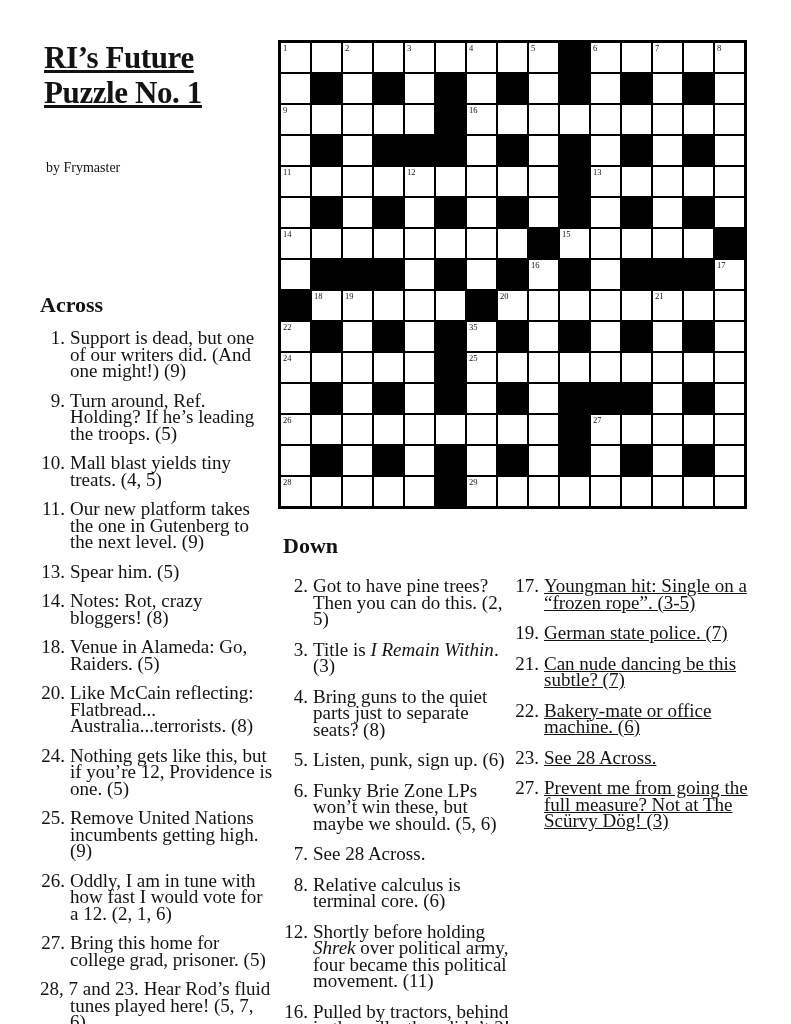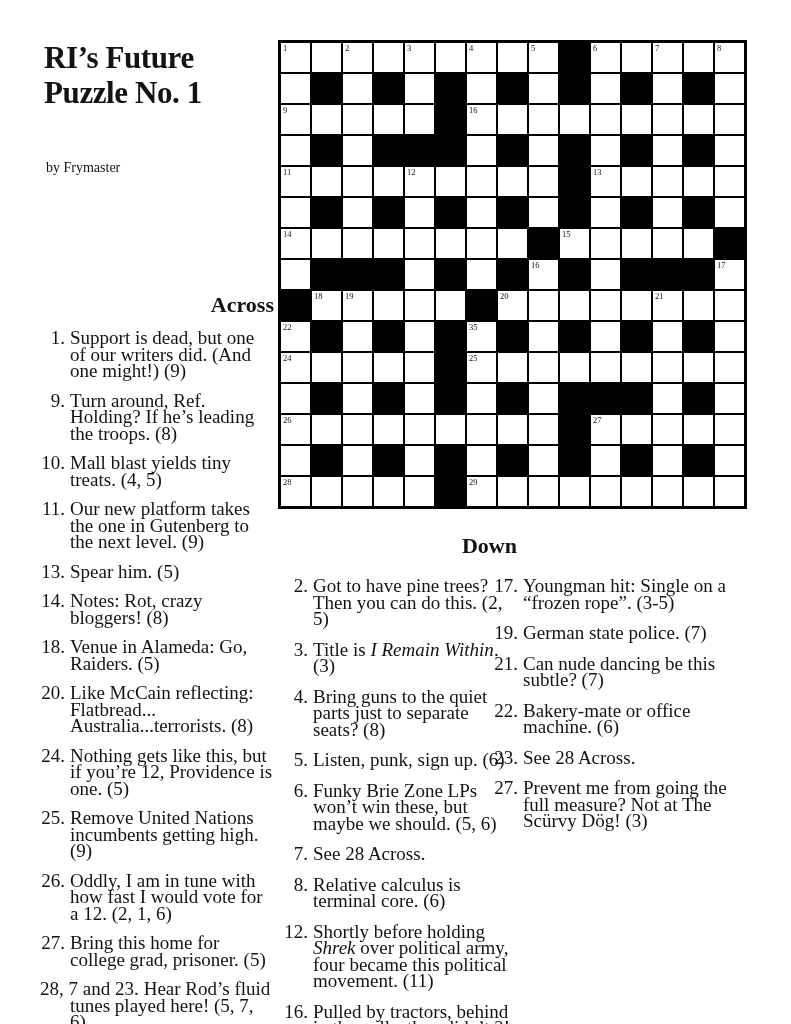--- a/index.html
+++ b/index.html
@@ -6,49 +6,50 @@
   body {
     width:791px; height:1024px; position:relative;
     background:#ffffff; color:#131313;
     font-family:"Liberation Serif", serif;
     -webkit-font-smoothing:antialiased;
   }
   .title {
     position:absolute; left:44px; top:40px;
     font-weight:bold; font-size:31px; line-height:35px; letter-spacing:-0.4px;
     white-space:pre-line;
+    text-decoration:underline;
   }
   .byline { position:absolute; left:46px; top:112px; font-size:14px;margin-top:48px; }
 
   
   .grid-wrap {
     position:absolute; left:278px; top:40px;
     background:#000; border:2px solid #000; padding:1px;
     display:grid; grid-template-columns:repeat(15,29px); grid-auto-rows:29px; gap:2px;
   }
   .cell { background:#fff; position:relative; }
   .cell.black { background:#000; }
   .cellnum {
     position:absolute; top:0px; left:2px;
     font-size:8.5px; line-height:10px; font-family:"Liberation Serif", serif; color:#111;
   }
 
   
-  .sec-heading { font-weight:bold; font-size:22px; line-height:26px; text-align:right; margin:0 0 12px 0; }
+  .sec-heading { font-weight:bold; font-size:22px; line-height:26px; text-align:left; margin:0 0 12px 0; }
   .down-h { margin-bottom:19px; }
   .clue { font-size:19px; line-height:16.5px; padding-left:30px; }
   .across-col .clue { margin-bottom:13px; }
   .down-col .clue { margin-bottom:14px; }
   .clue .num {
     display:inline-block; min-width:25px; margin-left:-30px; margin-right:5px;
     text-align:right; white-space:nowrap;
   }
   .across-col { position:absolute; left:40px;  top:292px; width:234px; }
   .down-col1  { position:absolute; left:283px; top:533px; width:234px; }
-  .down-col2  { position:absolute; left:493px; top:578px; width:252px; }
+  .down-col2  { position:absolute; left:514px; top:578px; width:252px;text-decoration:underline; }
   i { font-style:italic; }
 </style>
 </head>
 <body>
 
 <div class="title"><span>RI’s Future</span><br><span>Puzzle No. 1</span></div>
 <div class="byline">by Frymaster</div>
 
 <div class="grid-wrap">
     <div class="cell">
@@ -333,21 +334,21 @@
     <div class="cell"></div>
     <div class="cell"></div>
     <div class="cell"></div>
     <div class="cell"></div>
   </div>
 
 <div class="across-col">
   <div class="sec-heading">Across</div>
   <div>
       <div class="clue"><span class="num">1.</span><span><span>Support is dead, but one of our writers did. (And one might!) (9)</span></span></div>
-      <div class="clue"><span class="num">9.</span><span><span>Turn around, Ref. Holding? If he’s leading the troops. (8)</span></span></div>
+      <div class="clue"><span class="num">9.</span><span><span>Turn around, Ref. Holding? If he’s leading the troops. (5)</span></span></div>
       <div class="clue"><span class="num">10.</span><span><span>Mall blast yields tiny treats. (4, 5)</span></span></div>
       <div class="clue"><span class="num">11.</span><span><span>Our new platform takes the one in Gutenberg to the next level. (9)</span></span></div>
       <div class="clue"><span class="num">13.</span><span><span>Spear him. (5)</span></span></div>
       <div class="clue"><span class="num">14.</span><span><span>Notes: Rot, crazy bloggers! (8)</span></span></div>
       <div class="clue"><span class="num">18.</span><span><span>Venue in Alameda: Go, Raiders. (5)</span></span></div>
       <div class="clue"><span class="num">20.</span><span><span>Like McCain reflecting: Flatbread... Australia...terrorists.  (8)</span></span></div>
       <div class="clue"><span class="num">24.</span><span><span>Nothing gets like this, but if you’re 12, Providence is one. (5)</span></span></div>
       <div class="clue"><span class="num">25.</span><span><span>Remove United Nations incumbents getting high. (9)</span></span></div>
       <div class="clue"><span class="num">26.</span><span><span>Oddly, I am in tune with how fast I would vote for a 12. (2, 1, 6)</span></span></div>
       <div class="clue"><span class="num">27.</span><span><span>Bring this home for college grad, prisoner. (5)</span></span></div>

